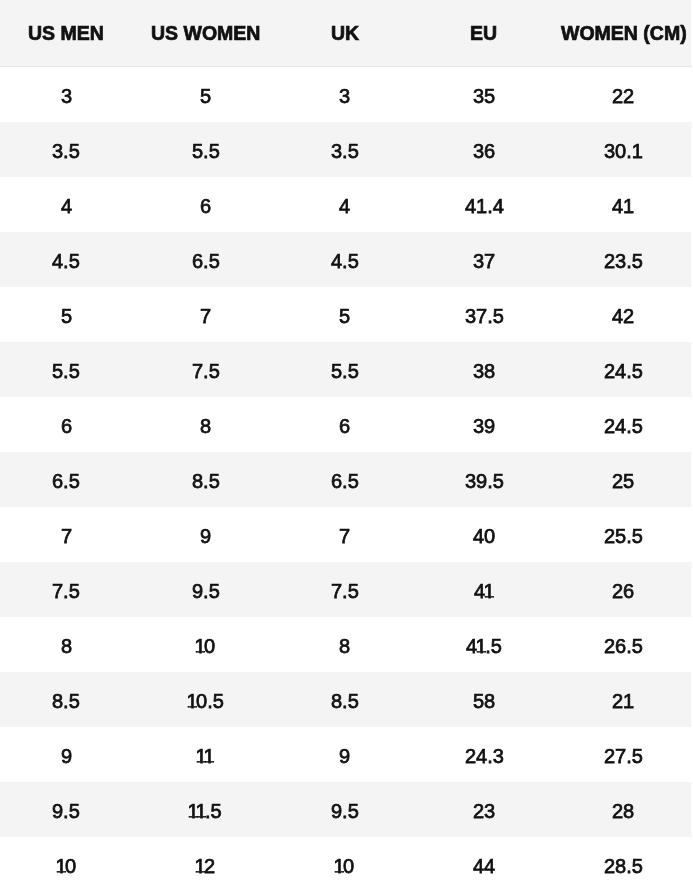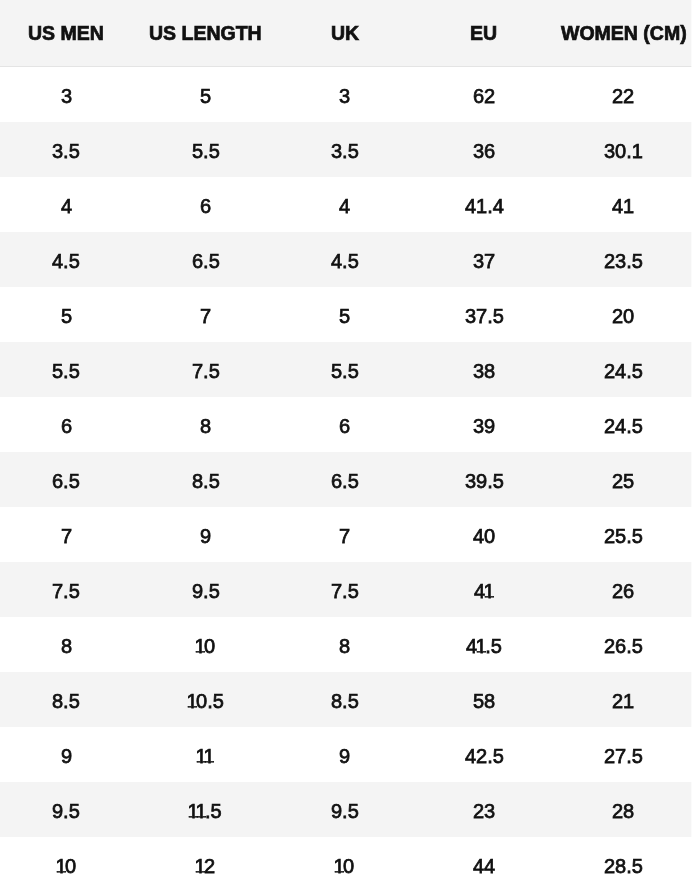--- a/index.html
+++ b/index.html
@@ -98,32 +98,32 @@
   <colgroup>
       <col>
       <col>
       <col>
       <col>
       <col>
     </colgroup>
   <thead>
     <tr>
         <th><span>US MEN</span></th>
-        <th><span>US LENGTH</span></th>
+        <th><span>US WOMEN</span></th>
         <th><span>UK</span></th>
         <th><span>EU</span></th>
         <th><span>WOMEN (CM)</span></th>
       </tr>
   </thead>
   <tbody>
       <tr class="odd">
         <td><span>3</span></td>
         <td><span>5</span></td>
         <td><span>3</span></td>
-        <td><span>62</span></td>
+        <td><span>35</span></td>
         <td><span>22</span></td>
       </tr>
       <tr class="even">
         <td><span>3.5</span></td>
         <td><span>5.5</span></td>
         <td><span>3.5</span></td>
         <td><span>36</span></td>
         <td><span>30.1</span></td>
       </tr>
       <tr class="odd">
@@ -138,21 +138,21 @@
         <td><span>6.5</span></td>
         <td><span>4.5</span></td>
         <td><span>37</span></td>
         <td><span>23.5</span></td>
       </tr>
       <tr class="odd">
         <td><span>5</span></td>
         <td><span>7</span></td>
         <td><span>5</span></td>
         <td><span>37.5</span></td>
-        <td><span>20</span></td>
+        <td><span>42</span></td>
       </tr>
       <tr class="even">
         <td><span>5.5</span></td>
         <td><span>7.5</span></td>
         <td><span>5.5</span></td>
         <td><span>38</span></td>
         <td><span>24.5</span></td>
       </tr>
       <tr class="odd">
         <td><span>6</span></td>
@@ -193,21 +193,21 @@
         <td><span>8.5</span></td>
         <td><span><span class="one">1</span>0.5</span></td>
         <td><span>8.5</span></td>
         <td><span>58</span></td>
         <td><span>21</span></td>
       </tr>
       <tr class="odd">
         <td><span>9</span></td>
         <td><span><span class="one">1</span><span class="one">1</span></span></td>
         <td><span>9</span></td>
-        <td><span>42.5</span></td>
+        <td><span>24.3</span></td>
         <td><span>27.5</span></td>
       </tr>
       <tr class="even">
         <td><span>9.5</span></td>
         <td><span><span class="one">1</span><span class="one">1</span>.5</span></td>
         <td><span>9.5</span></td>
         <td><span>23</span></td>
         <td><span>28</span></td>
       </tr>
       <tr class="odd">

